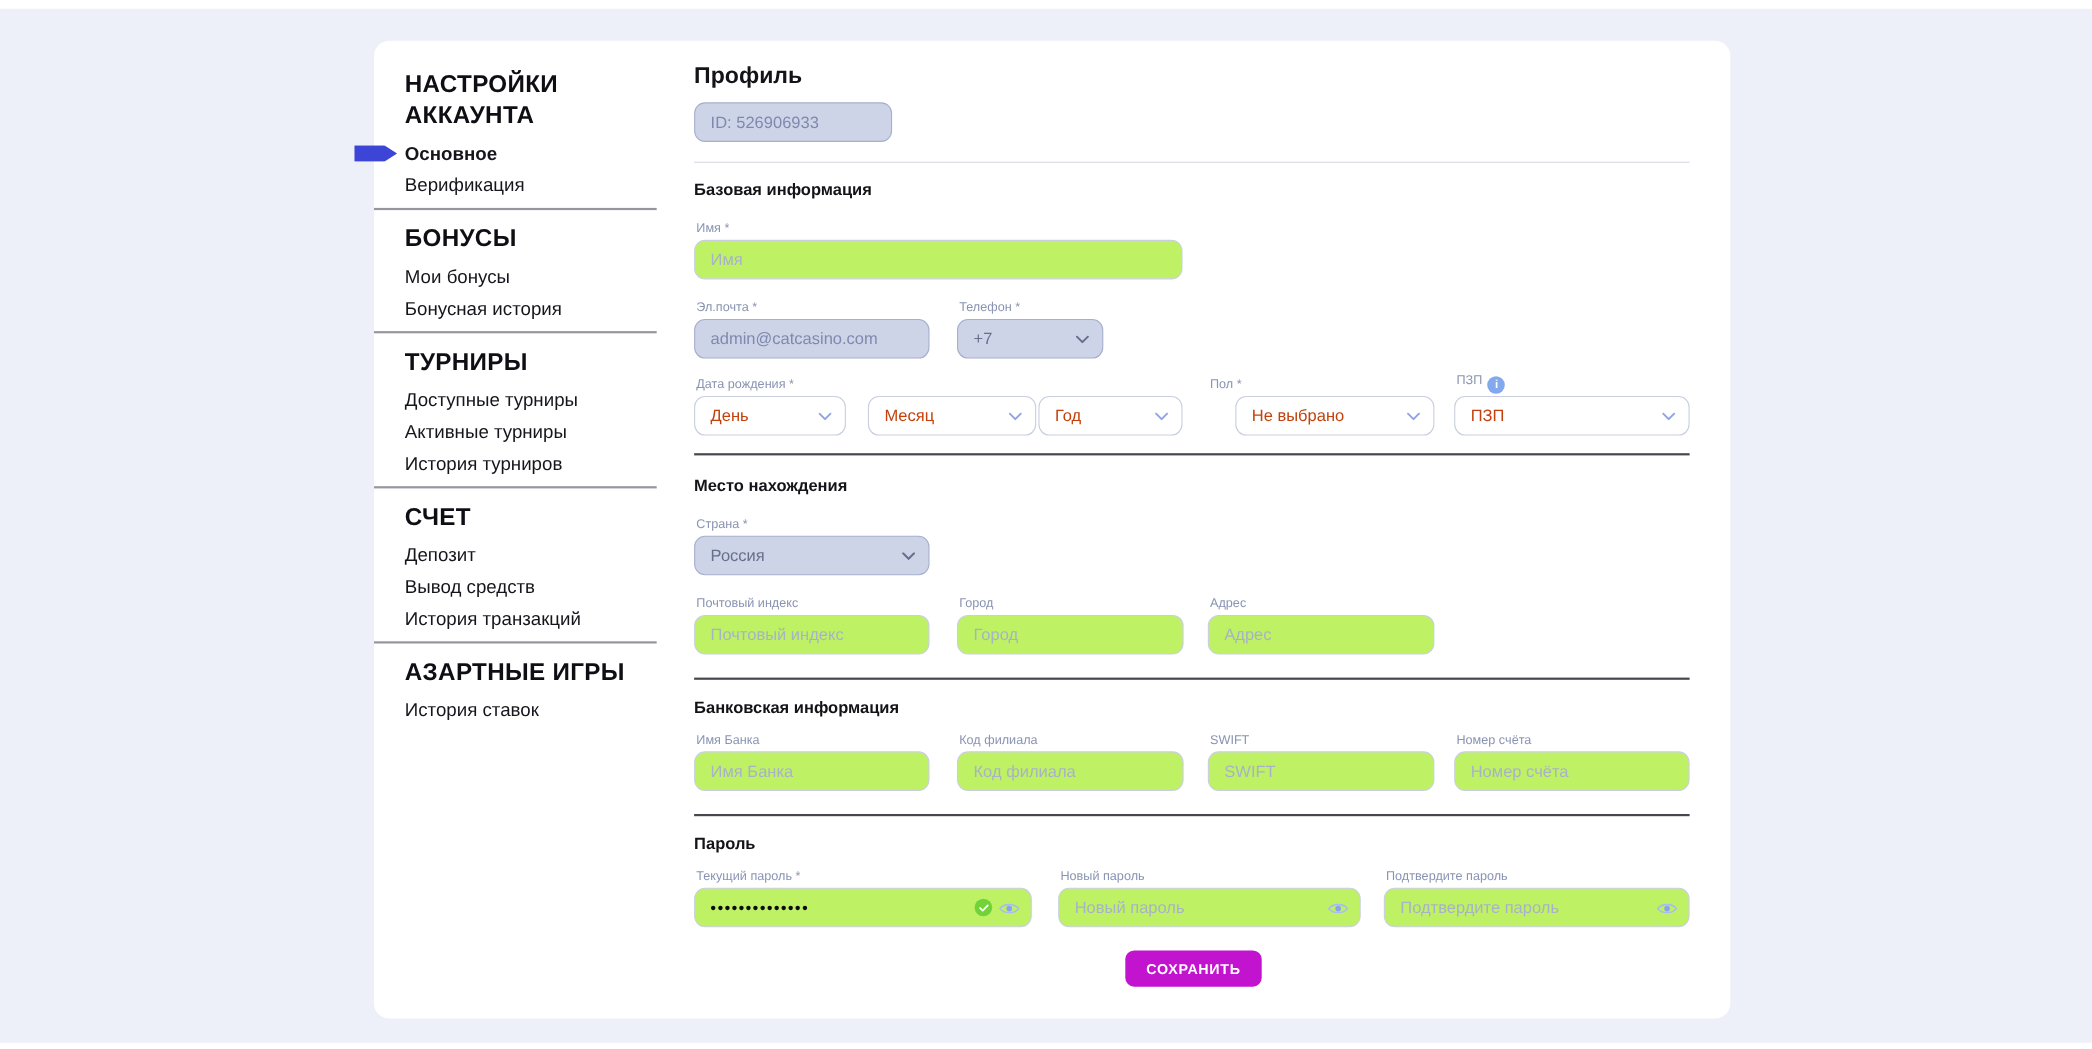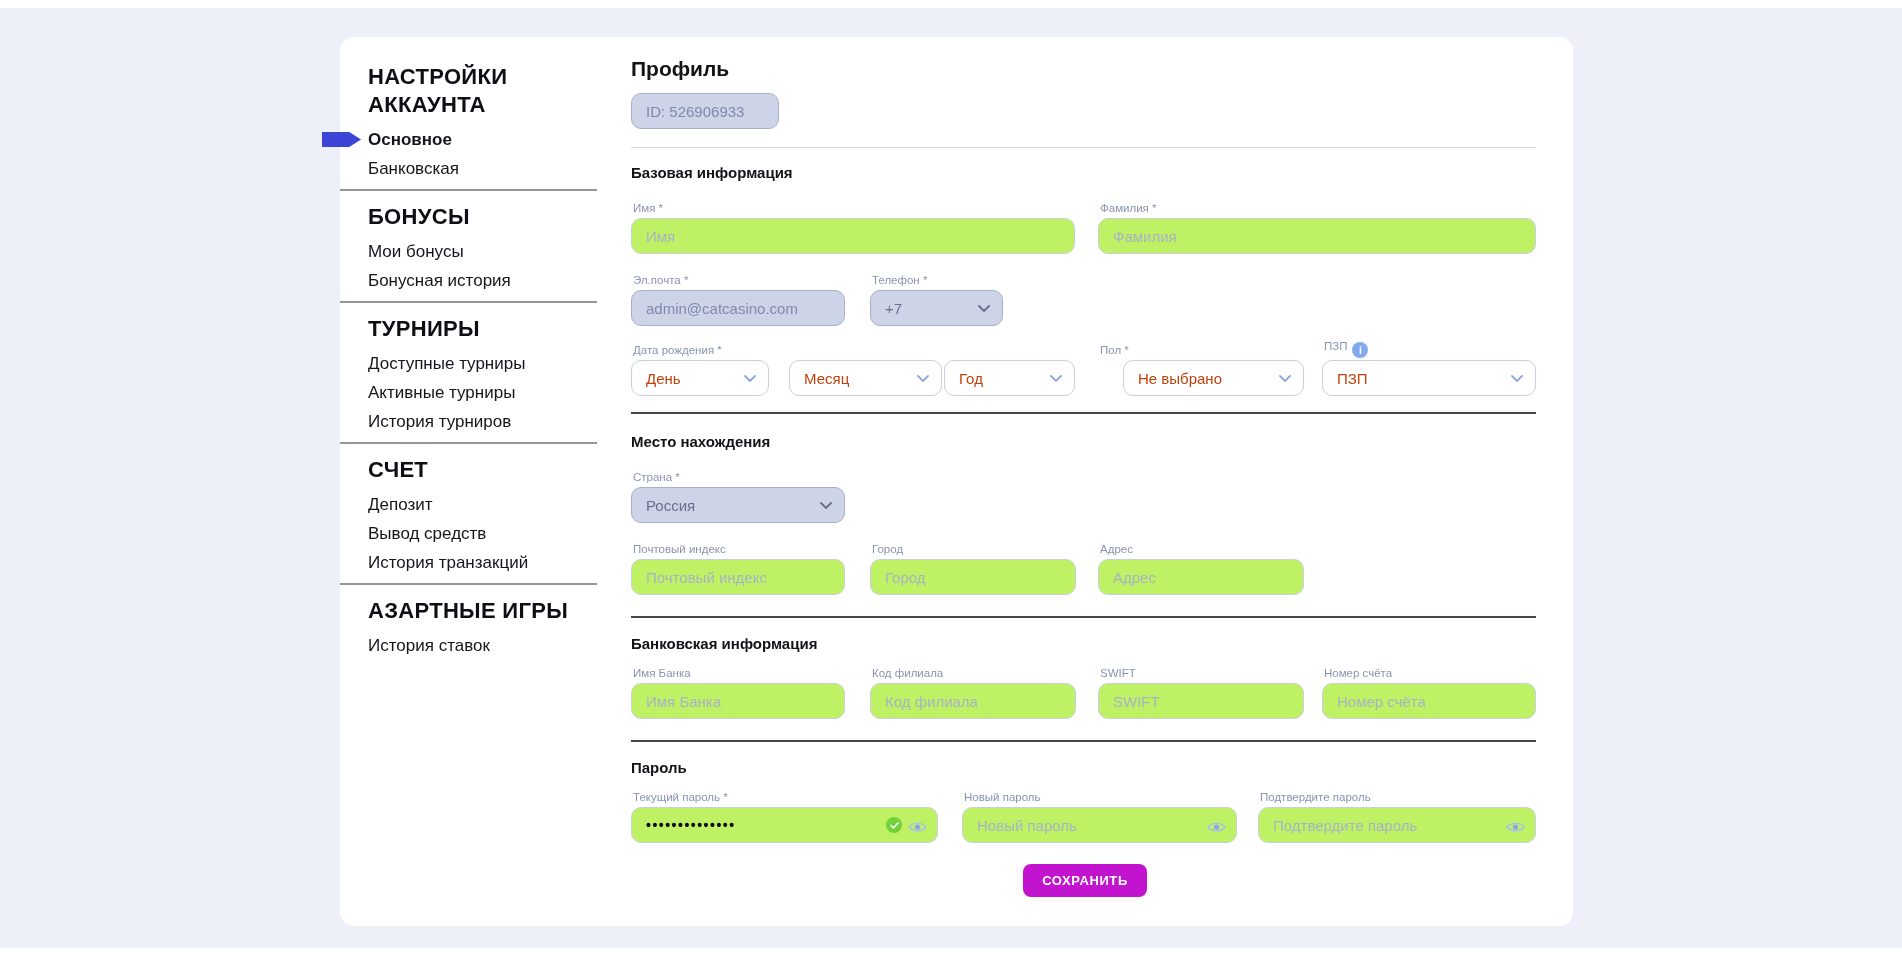--- a/index.html
+++ b/index.html
@@ -65,21 +65,21 @@
 
 <div class="card">
 
   <nav class="sidebar">
     <div class="sb-title">НАСТРОЙКИ АККАУНТА</div>
     <div class="sb-item active">
       <span class="active-marker"></span>
       <span>Основное</span>
     </div>
     <div class="sb-item">
-      <span>Банковская</span>
+      <span>Верификация</span>
     </div>
     <hr class="sb-divider">
 
     <div class="sb-title">БОНУСЫ</div>
     <div class="sb-item">
       <span>Мои бонусы</span>
     </div>
     <div class="sb-item">
       <span>Бонусная история</span>
     </div>
@@ -111,34 +111,30 @@
 
     <div class="sb-title">АЗАРТНЫЕ ИГРЫ</div>
     <div class="sb-item">
       <span>История ставок</span>
     </div>
   </nav>
 
   <section class="main">
     <h1 class="page-title">Профиль</h1>
 
-    <div class="field" style="top:56px; left:0; width:148px;">
+    <div class="field" style="top:56px; left:0; width:180px;">
       <input class="inp disabled" disabled="" value="ID: 526906933" style="">
     </div>
 
     <hr class="div-light" style="top:110px;">
     <div class="sec-header" style="top:127px;">Базовая информация</div>
 
     <div class="field" style="top:181px; left:0; width:444px;">
       <span class="f-label">Имя *</span>
       <input class="inp" placeholder="Имя" style="">
-    </div>
-    <div class="field" style="top:181px; left:467px; width:438px;">
-      <span class="f-label">Фамилия *</span>
-      <input class="inp" placeholder="Фамилия" style="">
     </div>
 
     <div class="field" style="top:253px; left:0; width:214px;">
       <span class="f-label">Эл.почта *</span>
       <input class="inp disabled" disabled="" value="admin@catcasino.com" style="">
     </div>
     <div class="field" style="top:253px; left:239px; width:133px;">
       <span class="f-label">Телефон *</span>
       <div class="sel disabled">
         <span>+7</span>

